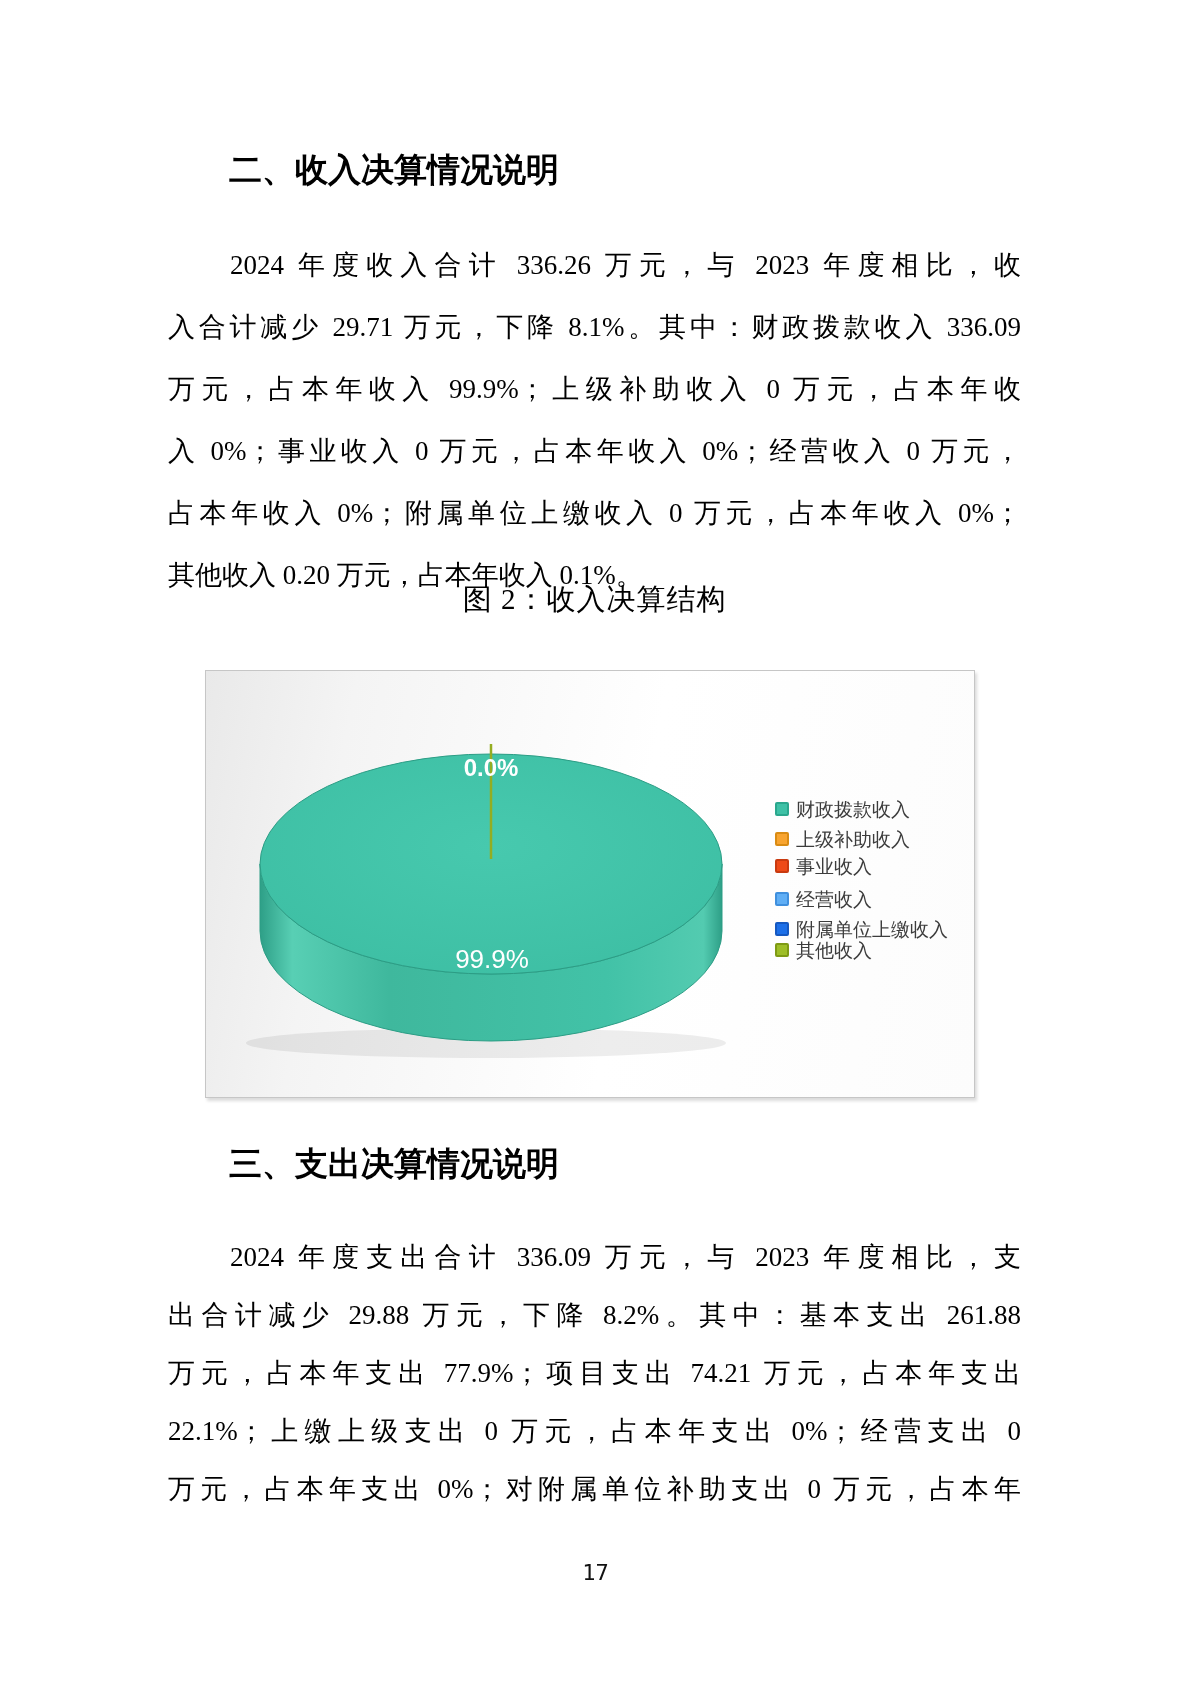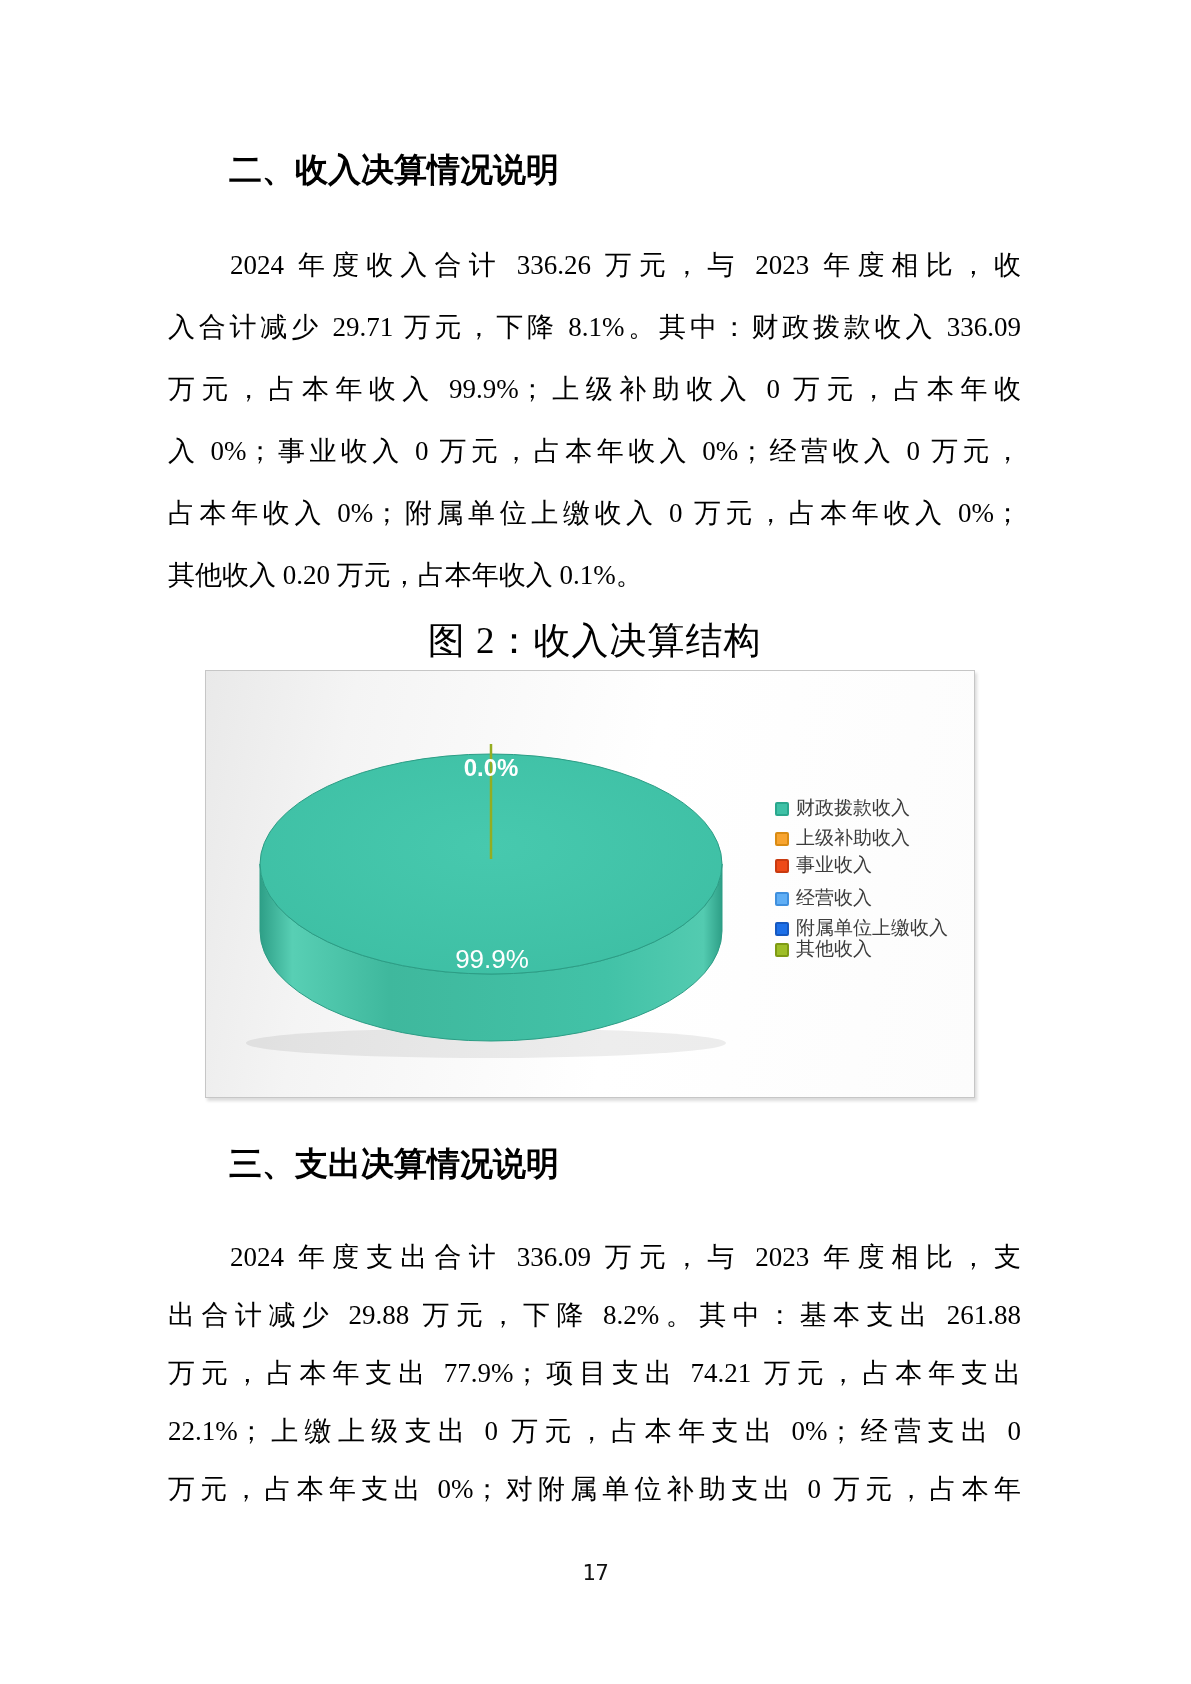--- a/index.html
+++ b/index.html
@@ -12,37 +12,37 @@
     font-family:"Liberation Sans","DejaVu Sans",sans-serif;
     font-weight:bold;font-size:33px;line-height:1;white-space:nowrap;
   }
   .para{position:absolute;left:168px;width:853px;}
   .line{font-size:27px;white-space:nowrap;}
   .p1 .line{line-height:62px;height:62px;}
   .p2 .line{line-height:58px;height:58px;}
   .jl{text-align:justify;text-align-last:justify;white-space:normal;word-break:break-all;}
   .ind{text-indent:62px;}
   .caption{
-    position:absolute;left:168px;width:853px;top:616px;
-    font-size:37px;text-align:center;letter-spacing:1px;
+    position:absolute;left:168px;width:853px;top:580px;
+    font-size:29px;text-align:center;letter-spacing:1px;
   }
   .chart-panel{
     position:absolute;left:205px;top:670px;width:768px;height:426px;
     border:1px solid #c6c6c6;
     background:linear-gradient(100deg,#e9e9e9 0%,#f4f4f4 18%,#ffffff 55%,#fcfcfc 100%);
     box-shadow:2px 3px 3px rgba(0,0,0,0.14);
   }
   .pie-svg{position:absolute;left:0;top:0;}
   .lg-row{position:absolute;left:569px;height:22px;display:flex;align-items:center;}
   .sw{
     display:inline-block;width:14px;height:14px;border:2px solid transparent;
     border-radius:2px;box-sizing:border-box;flex:0 0 auto;
   }
   .lg-t{
-    margin-left:7px;font-family:Liberation Mono, monospace;
+    margin-left:7px;font-family:Liberation Sans, sans-serif;
     font-size:19px;color:#3c3c3c;white-space:nowrap;line-height:1;text-align:right;
   }
   .pagenum{
     position:absolute;top:1560px;left:0;width:1191px;text-align:center;
     font-size:22px;color:#111;font-family:"DejaVu Sans Mono","Liberation Mono",monospace;
   }
   .pie-label{
     font-family:"Liberation Sans","DejaVu Sans",sans-serif;fill:#ffffff;
   }
 </style>

